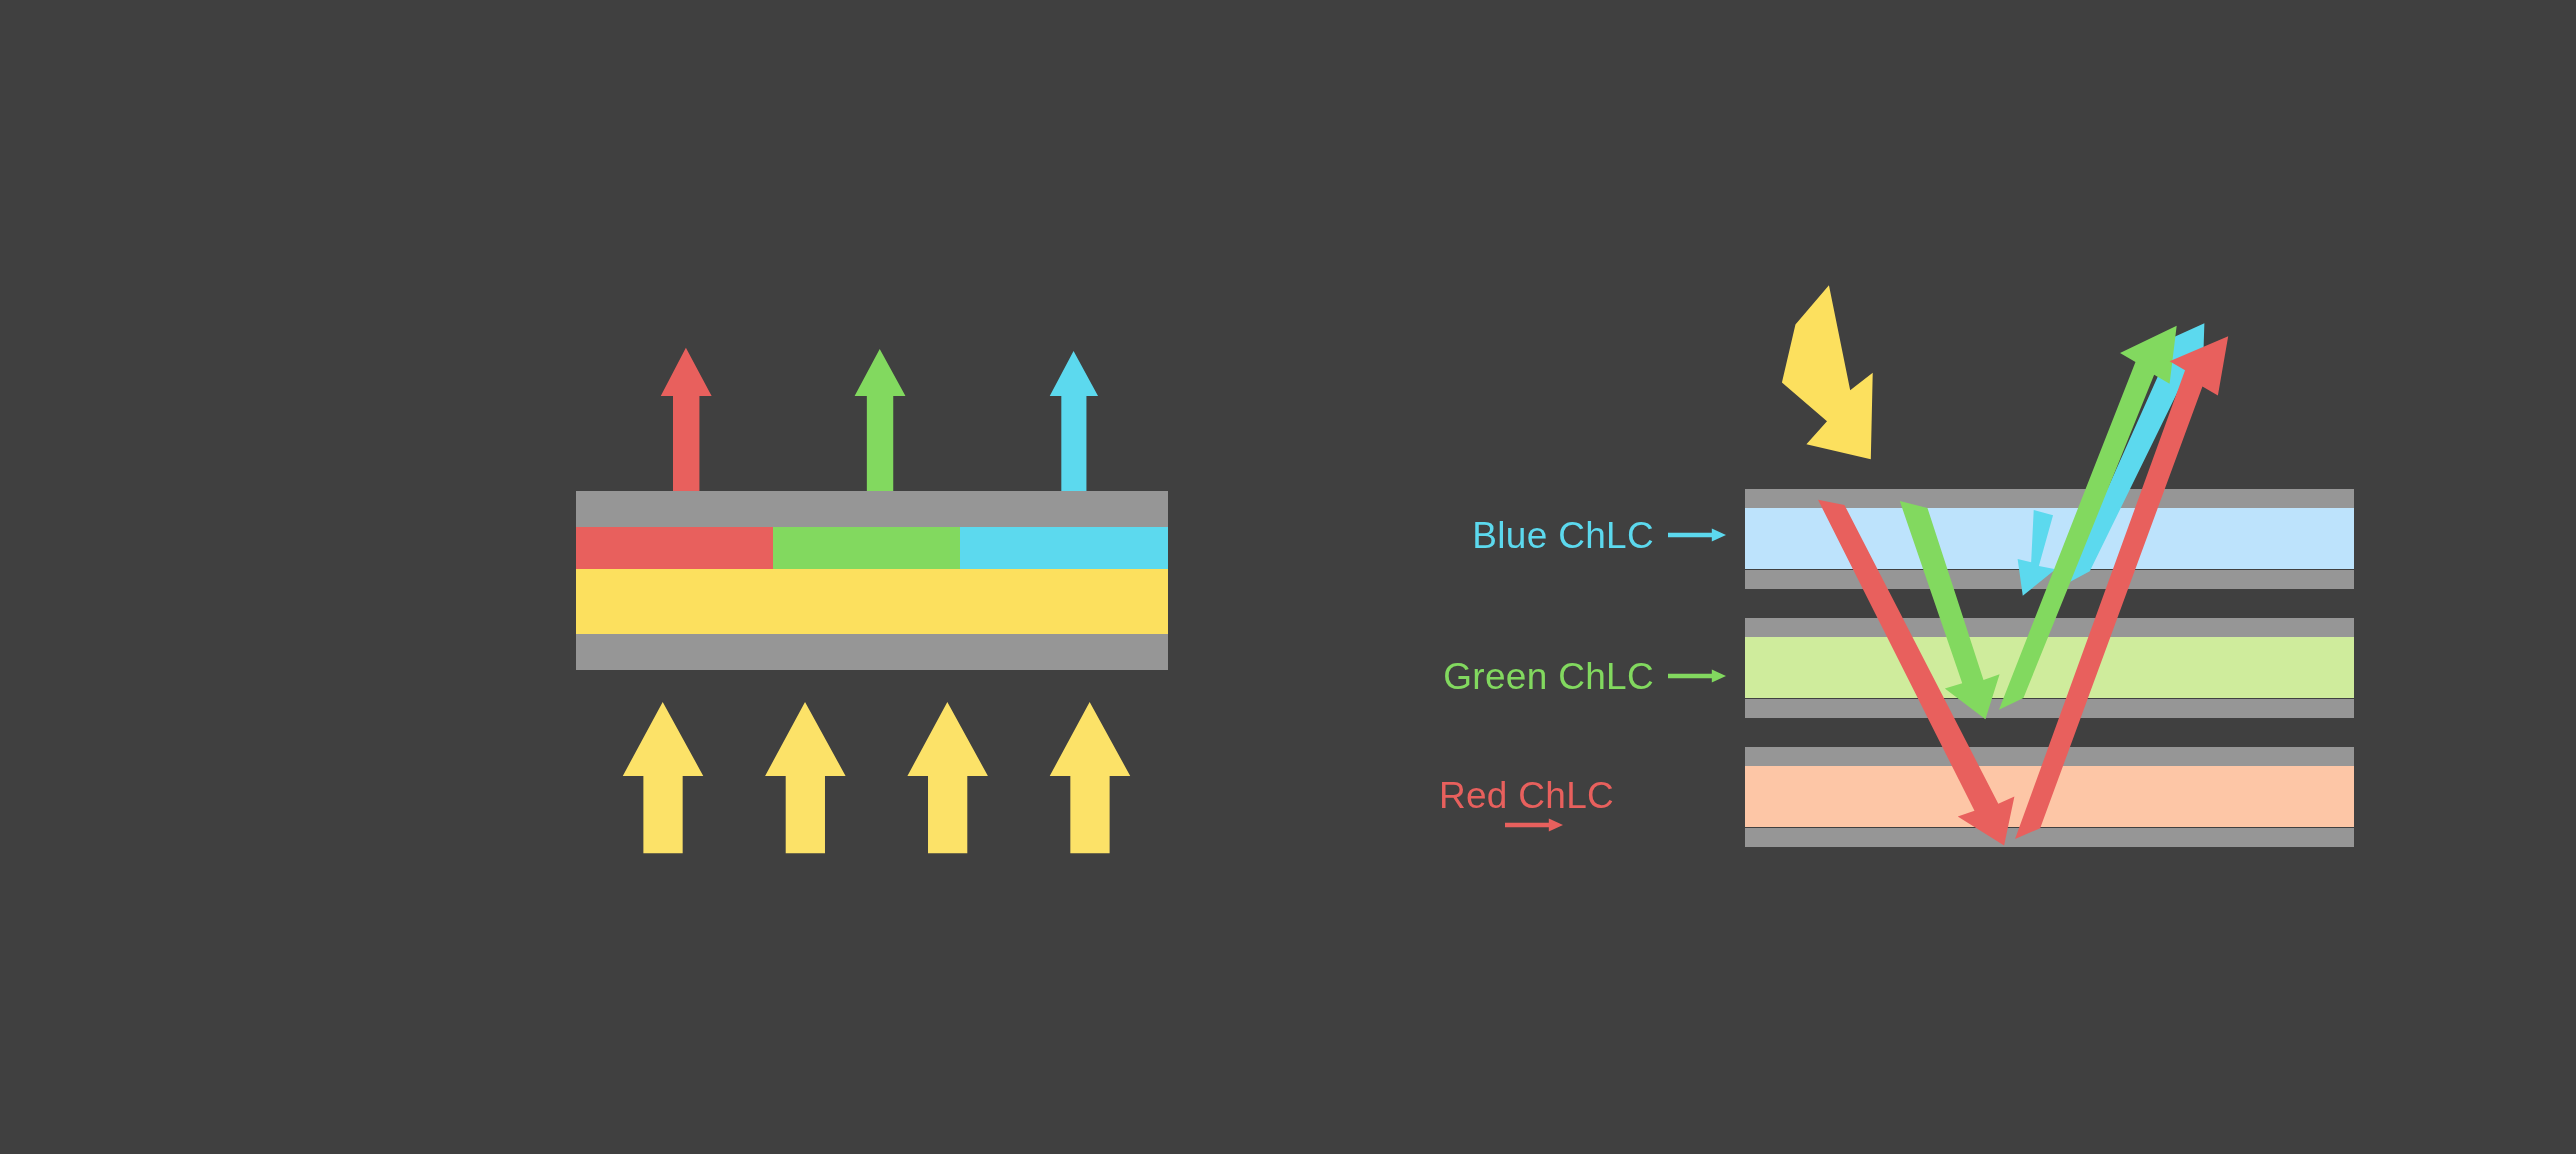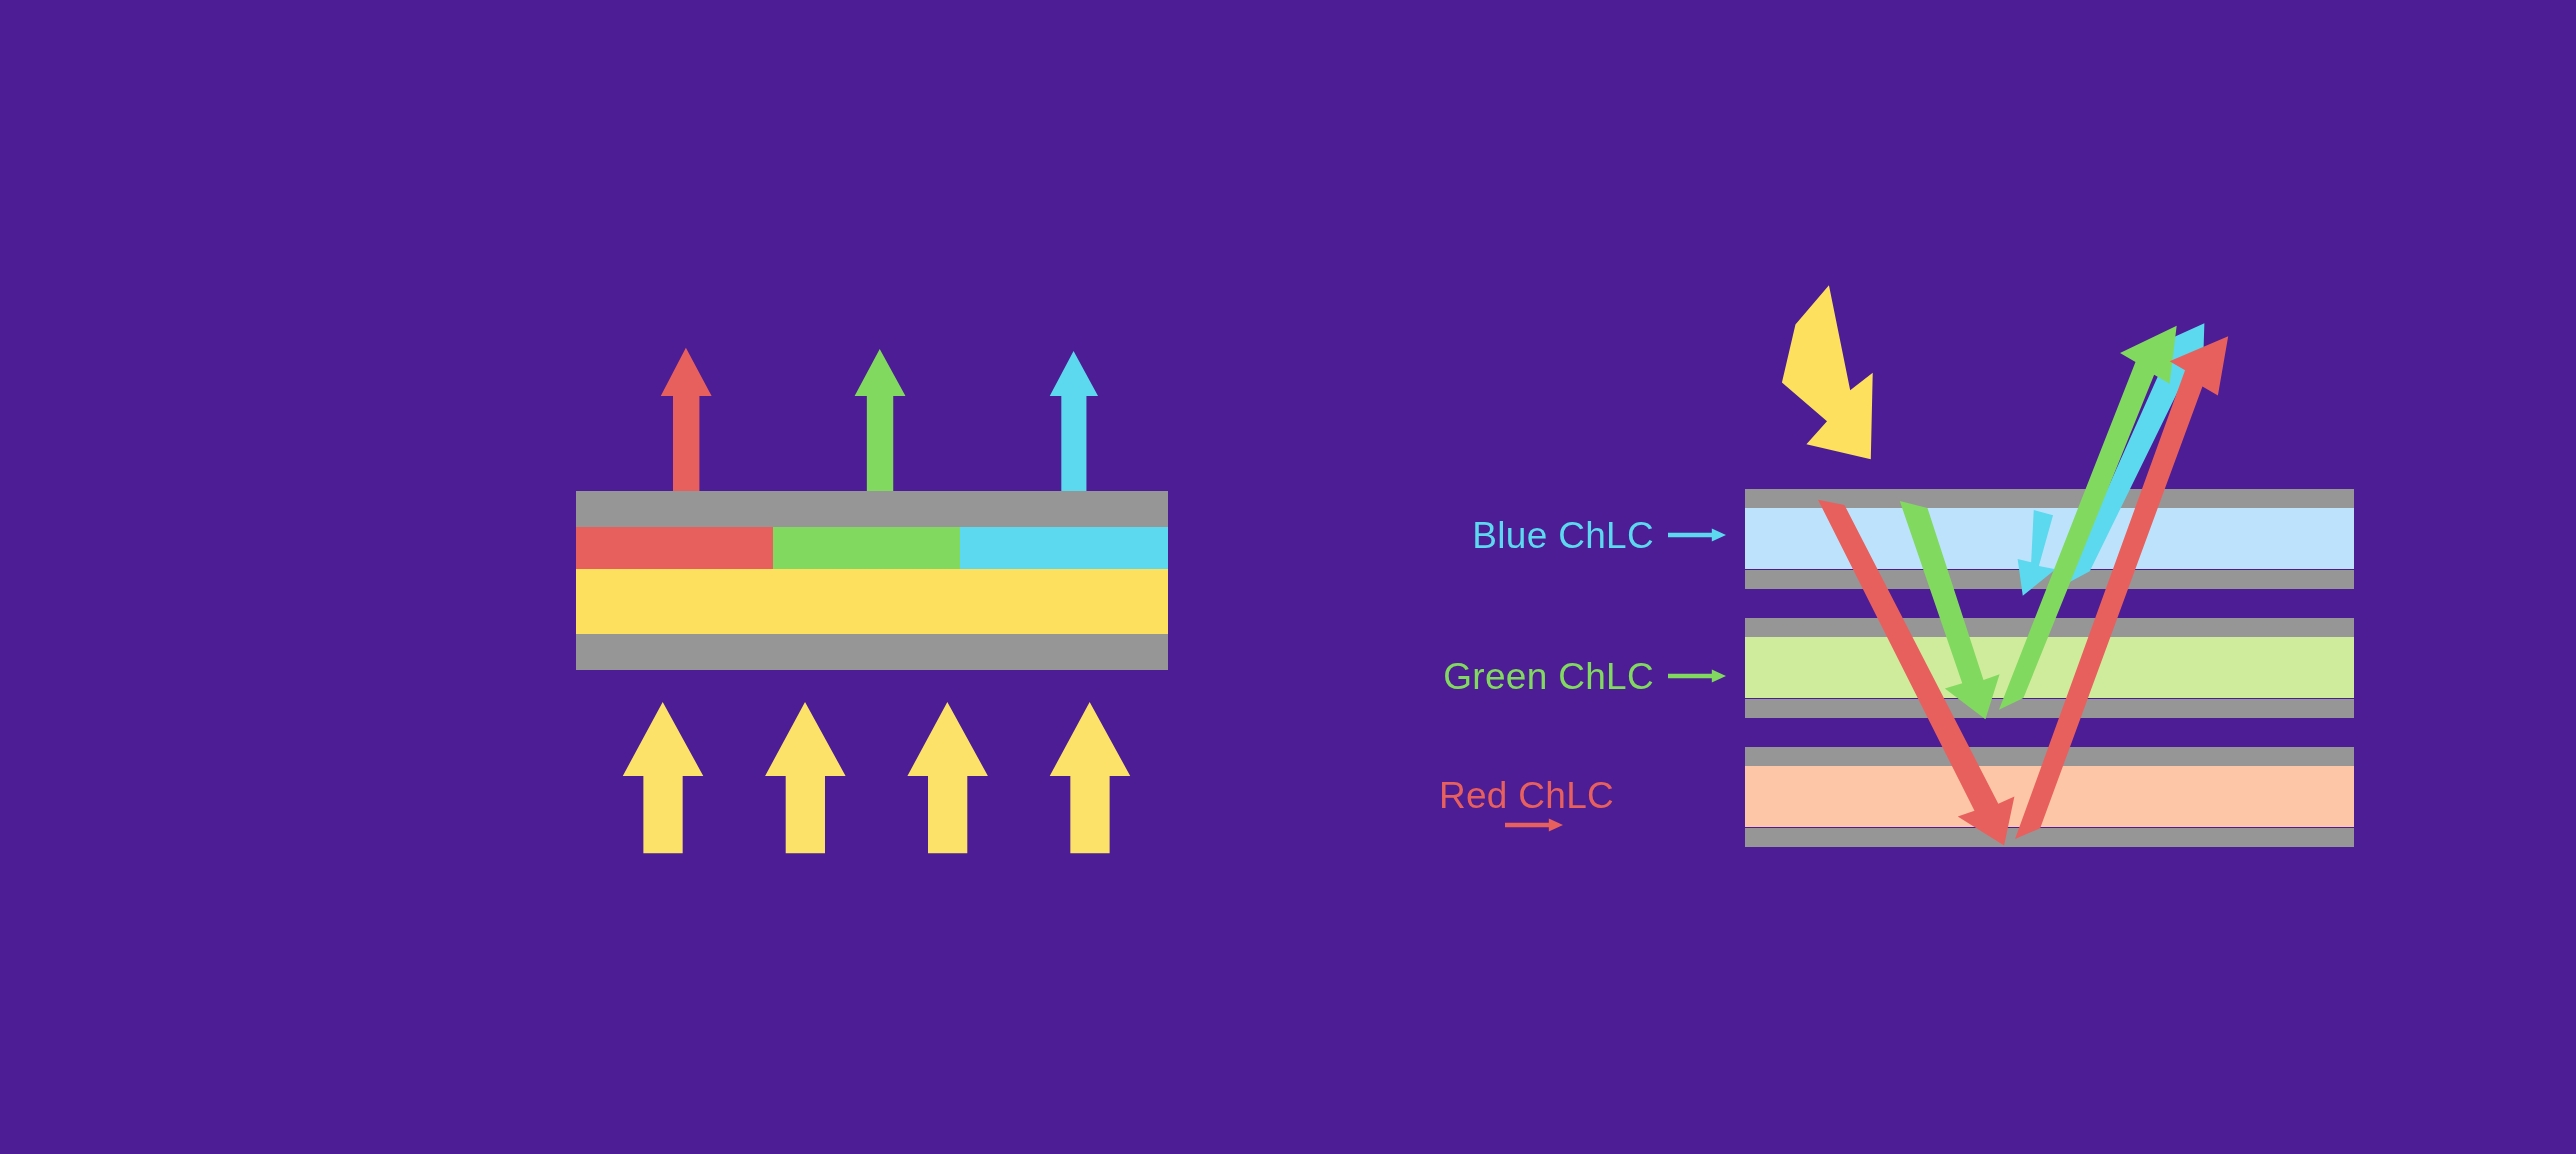--- a/index.html
+++ b/index.html
@@ -11,21 +11,21 @@
   body {
     width: 2576px;
     height: 1154px;
     font-family: "Liberation Sans", sans-serif;
     overflow: hidden;
   }
   #stage {
     position: relative;
     width: 2576px;
     height: 1154px;
-    background: #4c1d95;
+    background: #404040;
   }
   .panel {
     position: absolute;
   }
   
   .layer {
     position: absolute;
     left: 0;
     width: 100%;
   }

